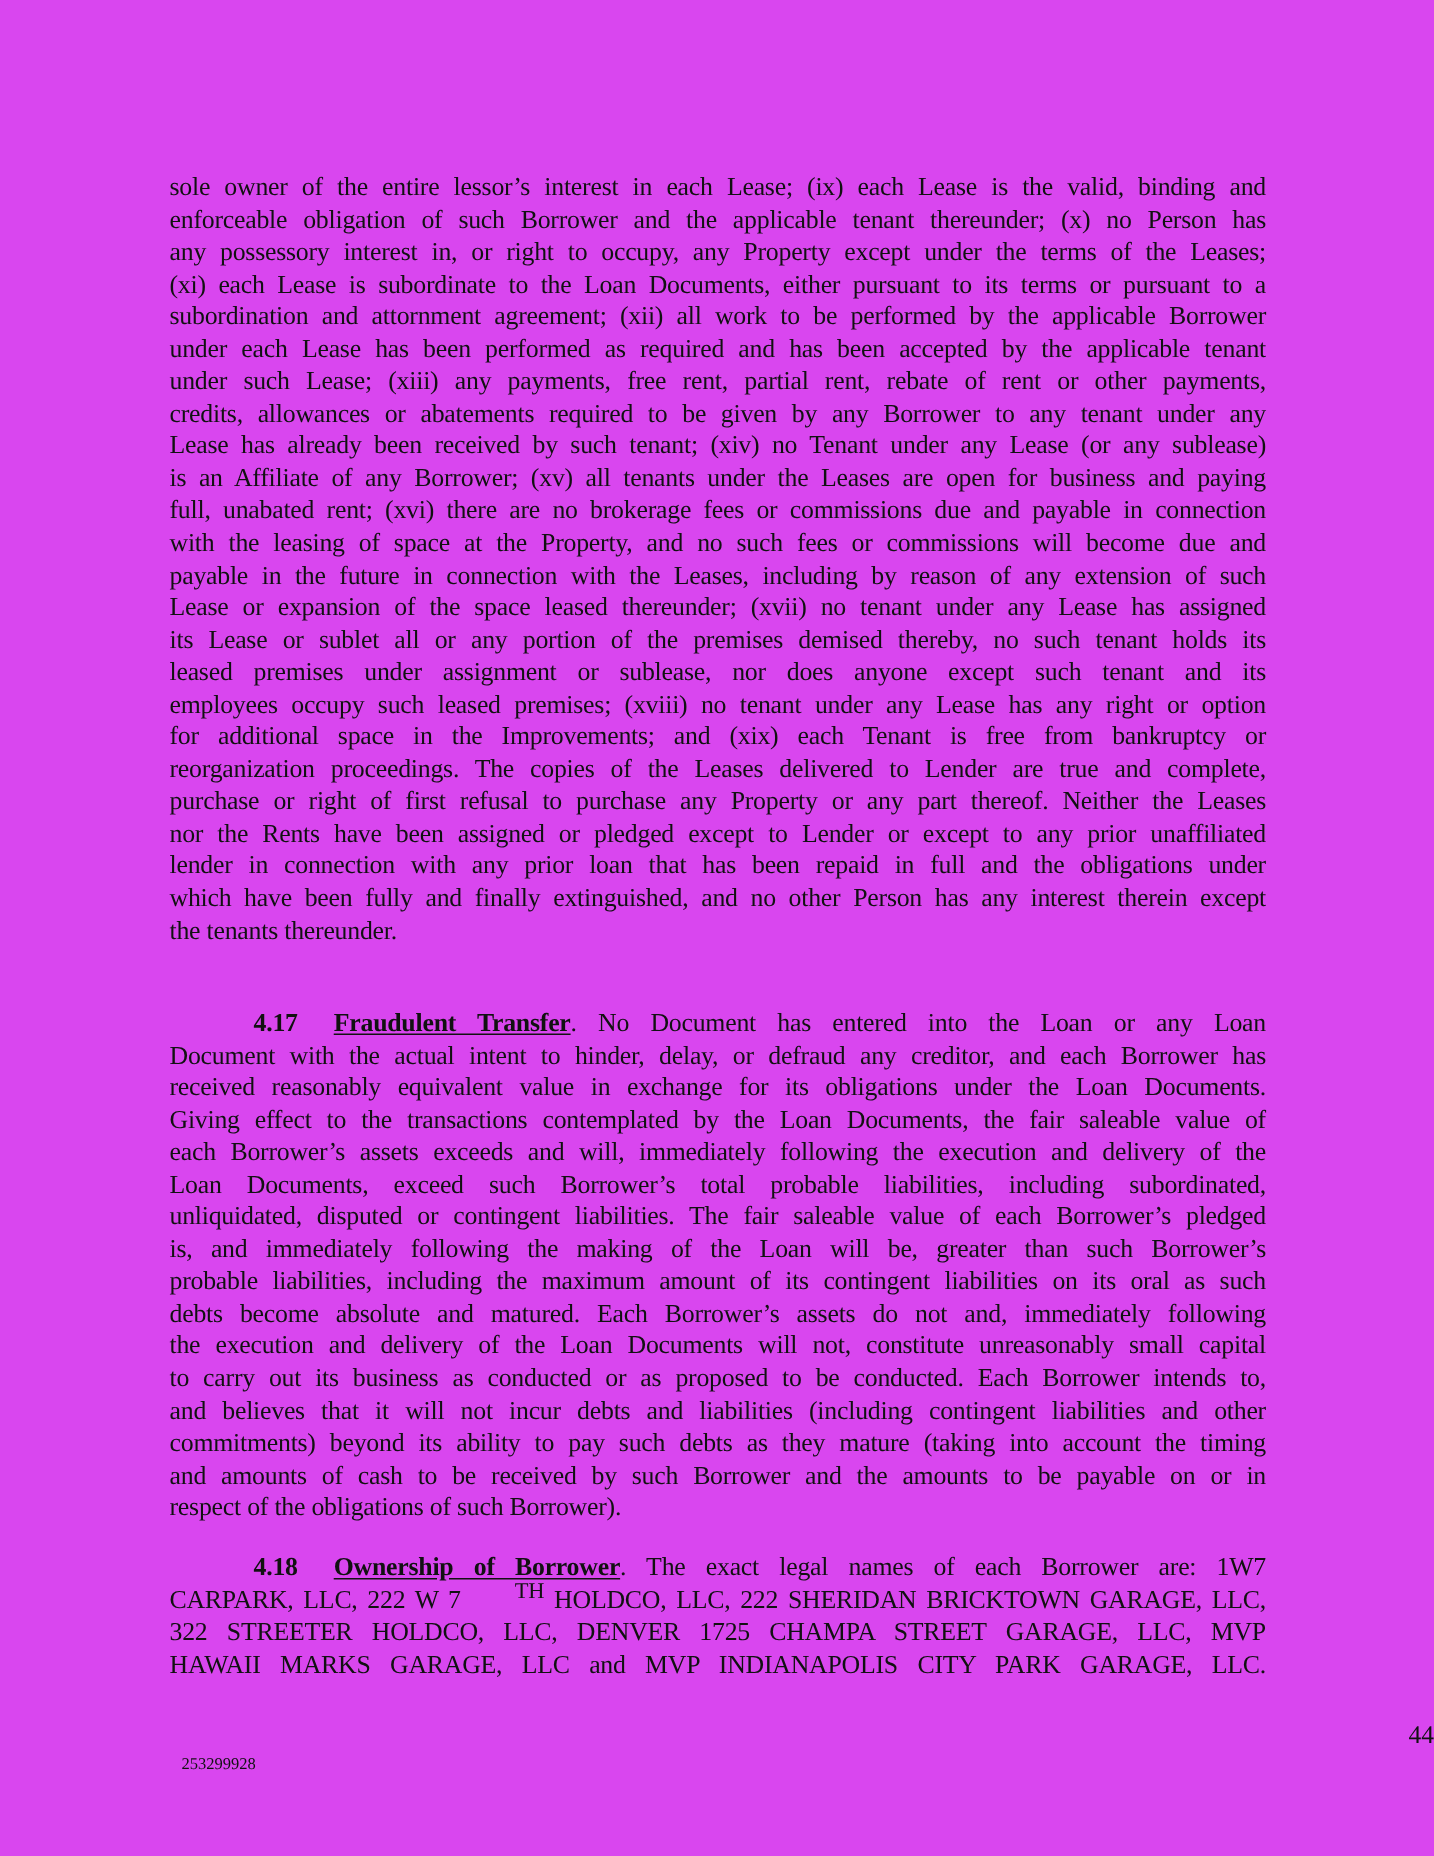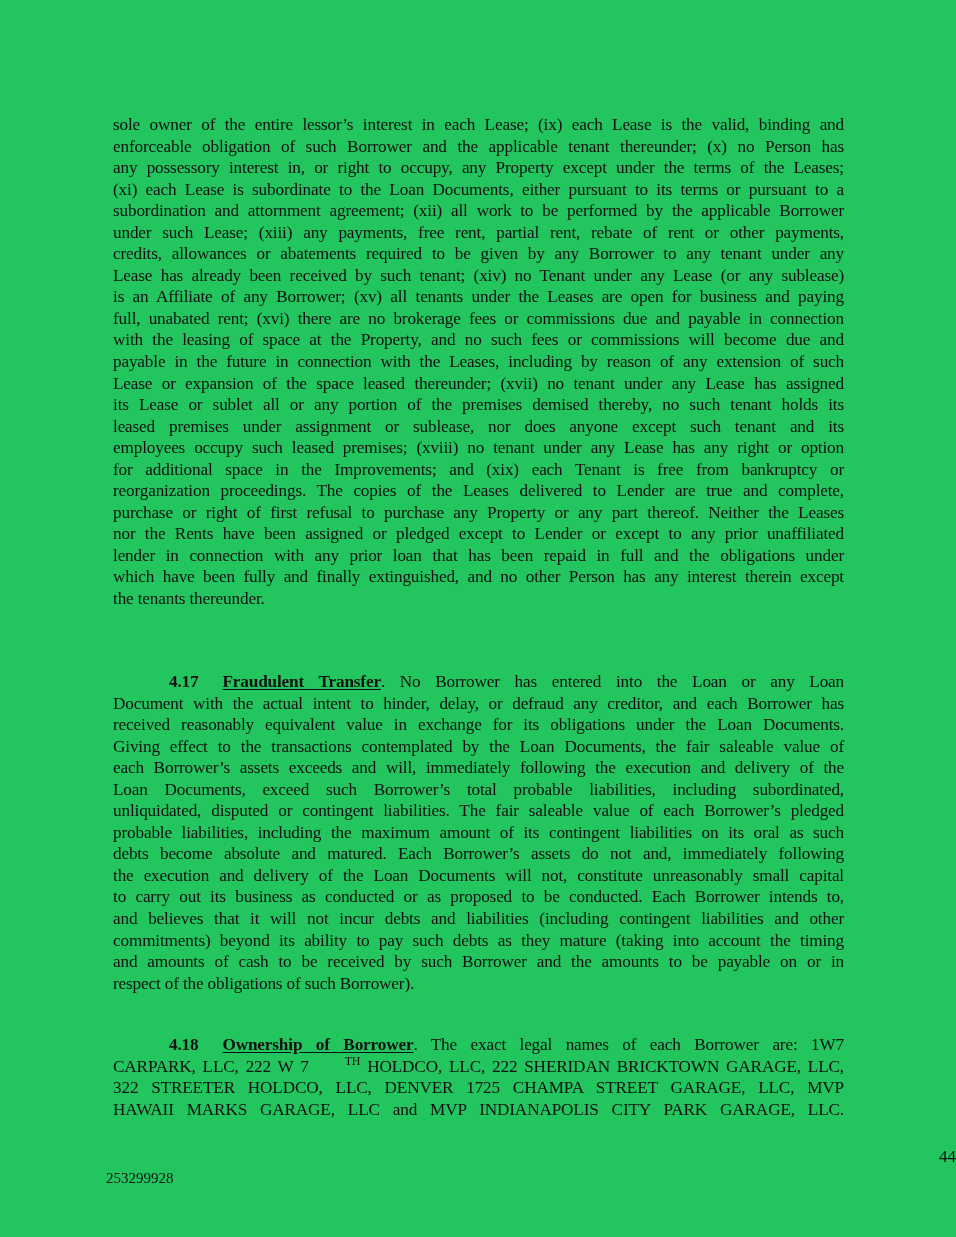--- a/index.html
+++ b/index.html
@@ -1,46 +1,47 @@
 <!DOCTYPE html>
 <html><head>
 <meta charset="utf-8">
 <style>
   html, body { margin: 0; padding: 0; background: #ffffff; }
   body { width: 956px; height: 1237px; position: relative; overflow: hidden; }
   .page {
-    position: absolute; left: 0; top: 0; width: 956px; height: 1237px; background: #22c55e;
+    position: absolute; left: 0; top: 0; width: 956px; height: 1237px; background: #d946ef;
     font-family: "Liberation Serif", serif; color: #111111;
   }
   .block { position: absolute; left: 113px; width: 731px; }
   .line {
     display: block; height: 21.55px; line-height: 21.55px; font-size: 17.2px;
     text-align: justify; text-align-last: justify; white-space: nowrap; overflow: visible;
     letter-spacing: -0.15px;
   }
   .line.last { text-align-last: left; }
   .line.indent { padding-left: 56px; }
   .num { font-weight: bold; margin-top: 29px; }
   .heading { font-weight: bold; text-decoration: underline; text-underline-offset: 2px; }
   .gap { display: inline-block; width: 24px; }
-  sup { font-size: 12px; line-height: 0; vertical-align: 7px; padding-left: 36px; }
+  sup { font-size: 15px; line-height: 0; vertical-align: 7px; padding-left: 36px; }
   .page-number { position: absolute; left: 0; width: 956px; top: 1147px; text-align: right; font-size: 17px; }
-  .doc-id { position: absolute; left: 106px; top: 1170px; font-size: 15px; }
+  .doc-id { position: absolute; left: 121px; top: 1170px; font-size: 11px; }
 </style>
 </head>
 <body>
 
 <div class="page">
 
   <div class="block" id="p1" style="top:114px;">
       <span class="line">sole owner of the entire lessor’s interest in each Lease; (ix) each Lease is the valid, binding and</span>
       <span class="line">enforceable obligation of such Borrower and the applicable tenant thereunder; (x) no Person has</span>
       <span class="line">any possessory interest in, or right to occupy, any Property except under the terms of the Leases;</span>
       <span class="line">(xi) each Lease is subordinate to the Loan Documents, either pursuant to its terms or pursuant to a</span>
       <span class="line">subordination and attornment agreement; (xii) all work to be performed by the applicable Borrower</span>
+      <span class="line">under each Lease has been performed as required and has been accepted by the applicable tenant</span>
       <span class="line">under such Lease; (xiii) any payments, free rent, partial rent, rebate of rent or other payments,</span>
       <span class="line">credits, allowances or abatements required to be given by any Borrower to any tenant under any</span>
       <span class="line">Lease has already been received by such tenant; (xiv) no Tenant under any Lease (or any sublease)</span>
       <span class="line">is an Affiliate of any Borrower; (xv) all tenants under the Leases are open for business and paying</span>
       <span class="line">full, unabated rent; (xvi) there are no brokerage fees or commissions due and payable in connection</span>
       <span class="line">with the leasing of space at the Property, and no such fees or commissions will become due and</span>
       <span class="line">payable in the future in connection with the Leases, including by reason of any extension of such</span>
       <span class="line">Lease or expansion of the space leased thereunder; (xvii) no tenant under any Lease has assigned</span>
       <span class="line">its Lease or sublet all or any portion of the premises demised thereby, no such tenant holds its</span>
       <span class="line">leased premises under assignment or sublease, nor does anyone except such tenant and its</span>
@@ -48,27 +49,28 @@
       <span class="line">for additional space in the Improvements; and (xix) each Tenant is free from bankruptcy or</span>
       <span class="line">reorganization proceedings.  The copies of the Leases delivered to Lender are true and complete,</span>
       <span class="line">purchase or right of first refusal to purchase any Property or any part thereof.  Neither the Leases</span>
       <span class="line">nor the Rents have been assigned or pledged except to Lender or except to any prior unaffiliated</span>
       <span class="line">lender in connection with any prior loan that has been repaid in full and the obligations under</span>
       <span class="line">which have been fully and finally extinguished, and no other Person has any interest therein except</span>
       <span class="line last">the tenants thereunder.</span>
     </div>
 
   <div class="block" id="s417" style="top:671px;">
-    <span class="line indent"><span class="num">4.17</span><span class="gap"></span><span class="heading">Fraudulent Transfer</span><span>.  No Borrower has entered into the Loan or any Loan</span></span>
+    <span class="line indent"><span class="num">4.17</span><span class="gap"></span><span class="heading">Fraudulent Transfer</span><span>.  No Document has entered into the Loan or any Loan</span></span>
   <span class="line">Document with the actual intent to hinder, delay, or defraud any creditor, and each Borrower has</span>
       <span class="line">received reasonably equivalent value in exchange for its obligations under the Loan Documents.</span>
       <span class="line">Giving effect to the transactions contemplated by the Loan Documents, the fair saleable value of</span>
       <span class="line">each Borrower’s assets exceeds and will, immediately following the execution and delivery of the</span>
       <span class="line">Loan Documents, exceed such Borrower’s total probable liabilities, including subordinated,</span>
       <span class="line">unliquidated, disputed or contingent liabilities.  The fair saleable value of each Borrower’s pledged</span>
+      <span class="line">is, and immediately following the making of the Loan will be, greater than such Borrower’s</span>
       <span class="line">probable liabilities, including the maximum amount of its contingent liabilities on its oral as such</span>
       <span class="line">debts become absolute and matured.  Each Borrower’s assets do not and, immediately following</span>
       <span class="line">the execution and delivery of the Loan Documents will not, constitute unreasonably small capital</span>
       <span class="line">to carry out its business as conducted or as proposed to be conducted.  Each Borrower intends to,</span>
       <span class="line">and believes that it will not incur debts and liabilities (including contingent liabilities and other</span>
       <span class="line">commitments) beyond its ability to pay such debts as they mature (taking into account the timing</span>
       <span class="line">and amounts of cash to be received by such Borrower and the amounts to be payable on or in</span>
       <span class="line last">respect of the obligations of such Borrower).</span>
     </div>
 

